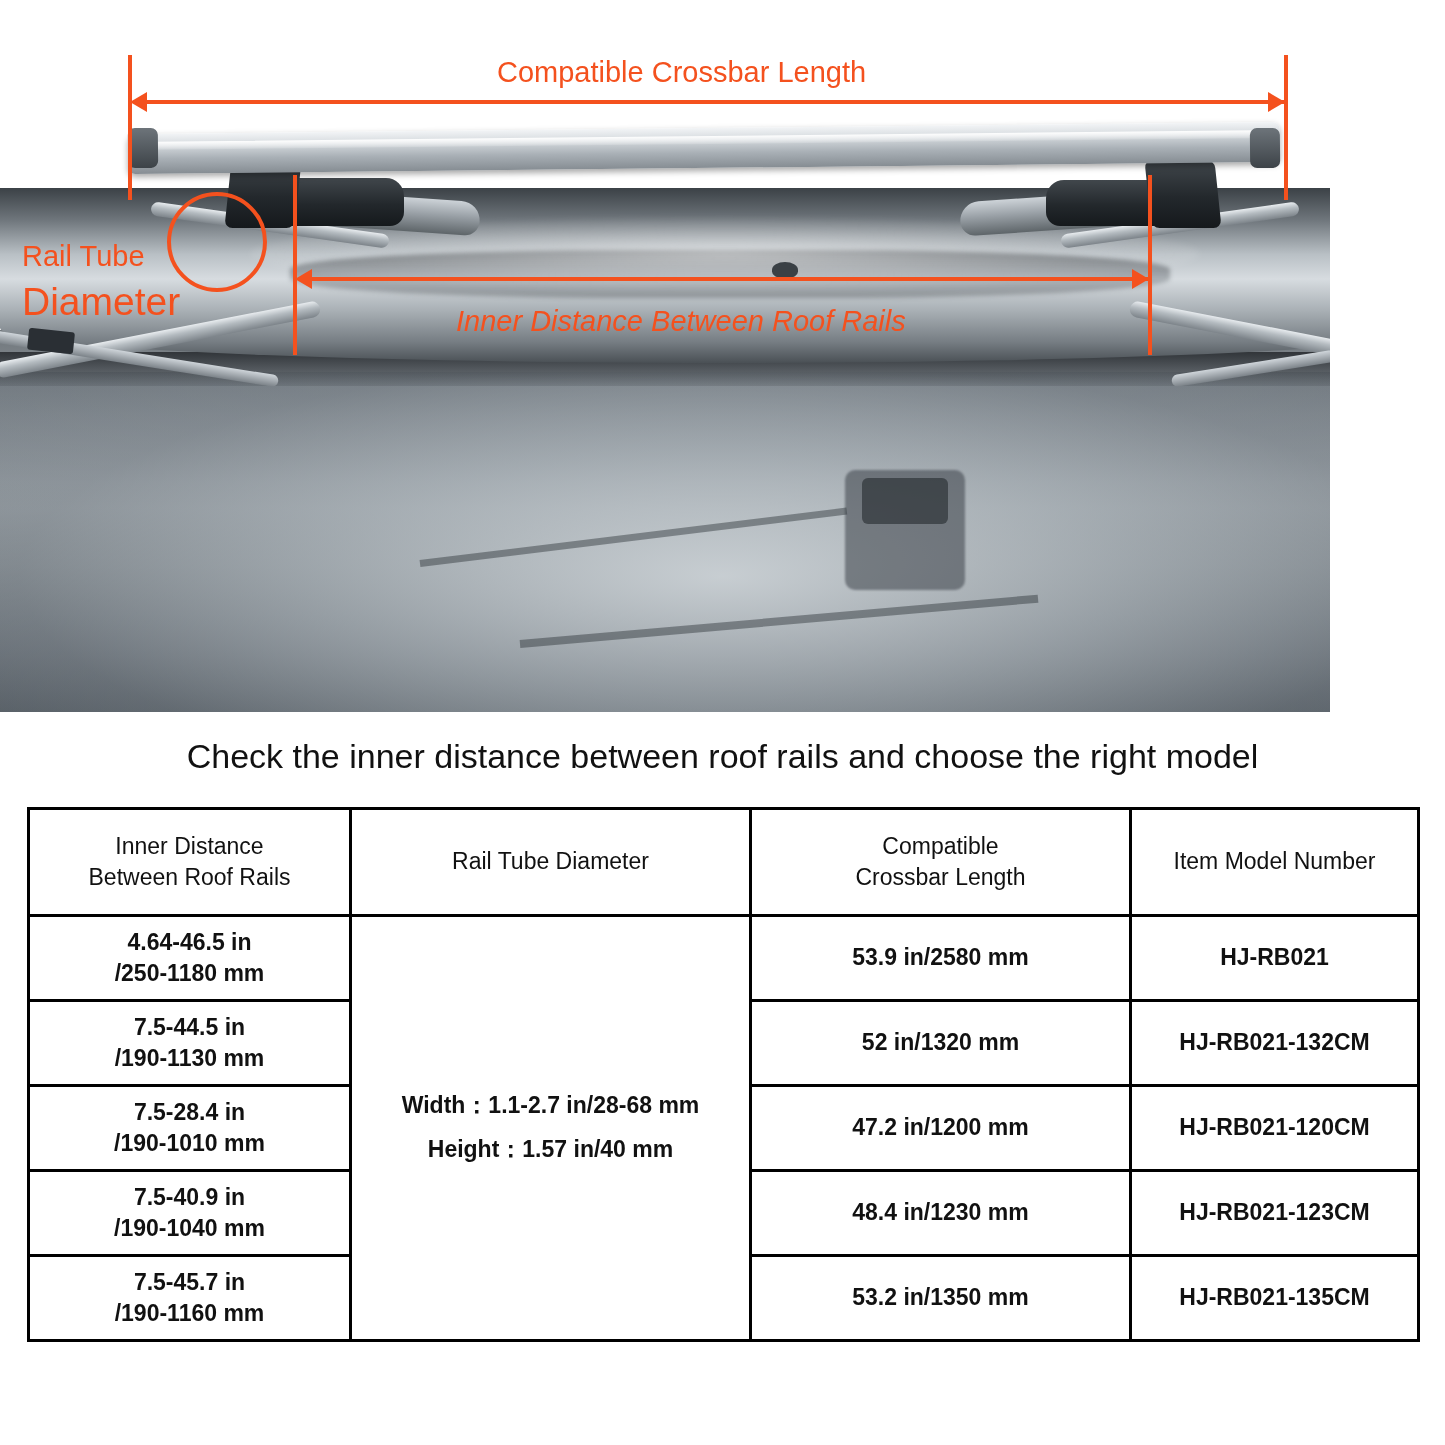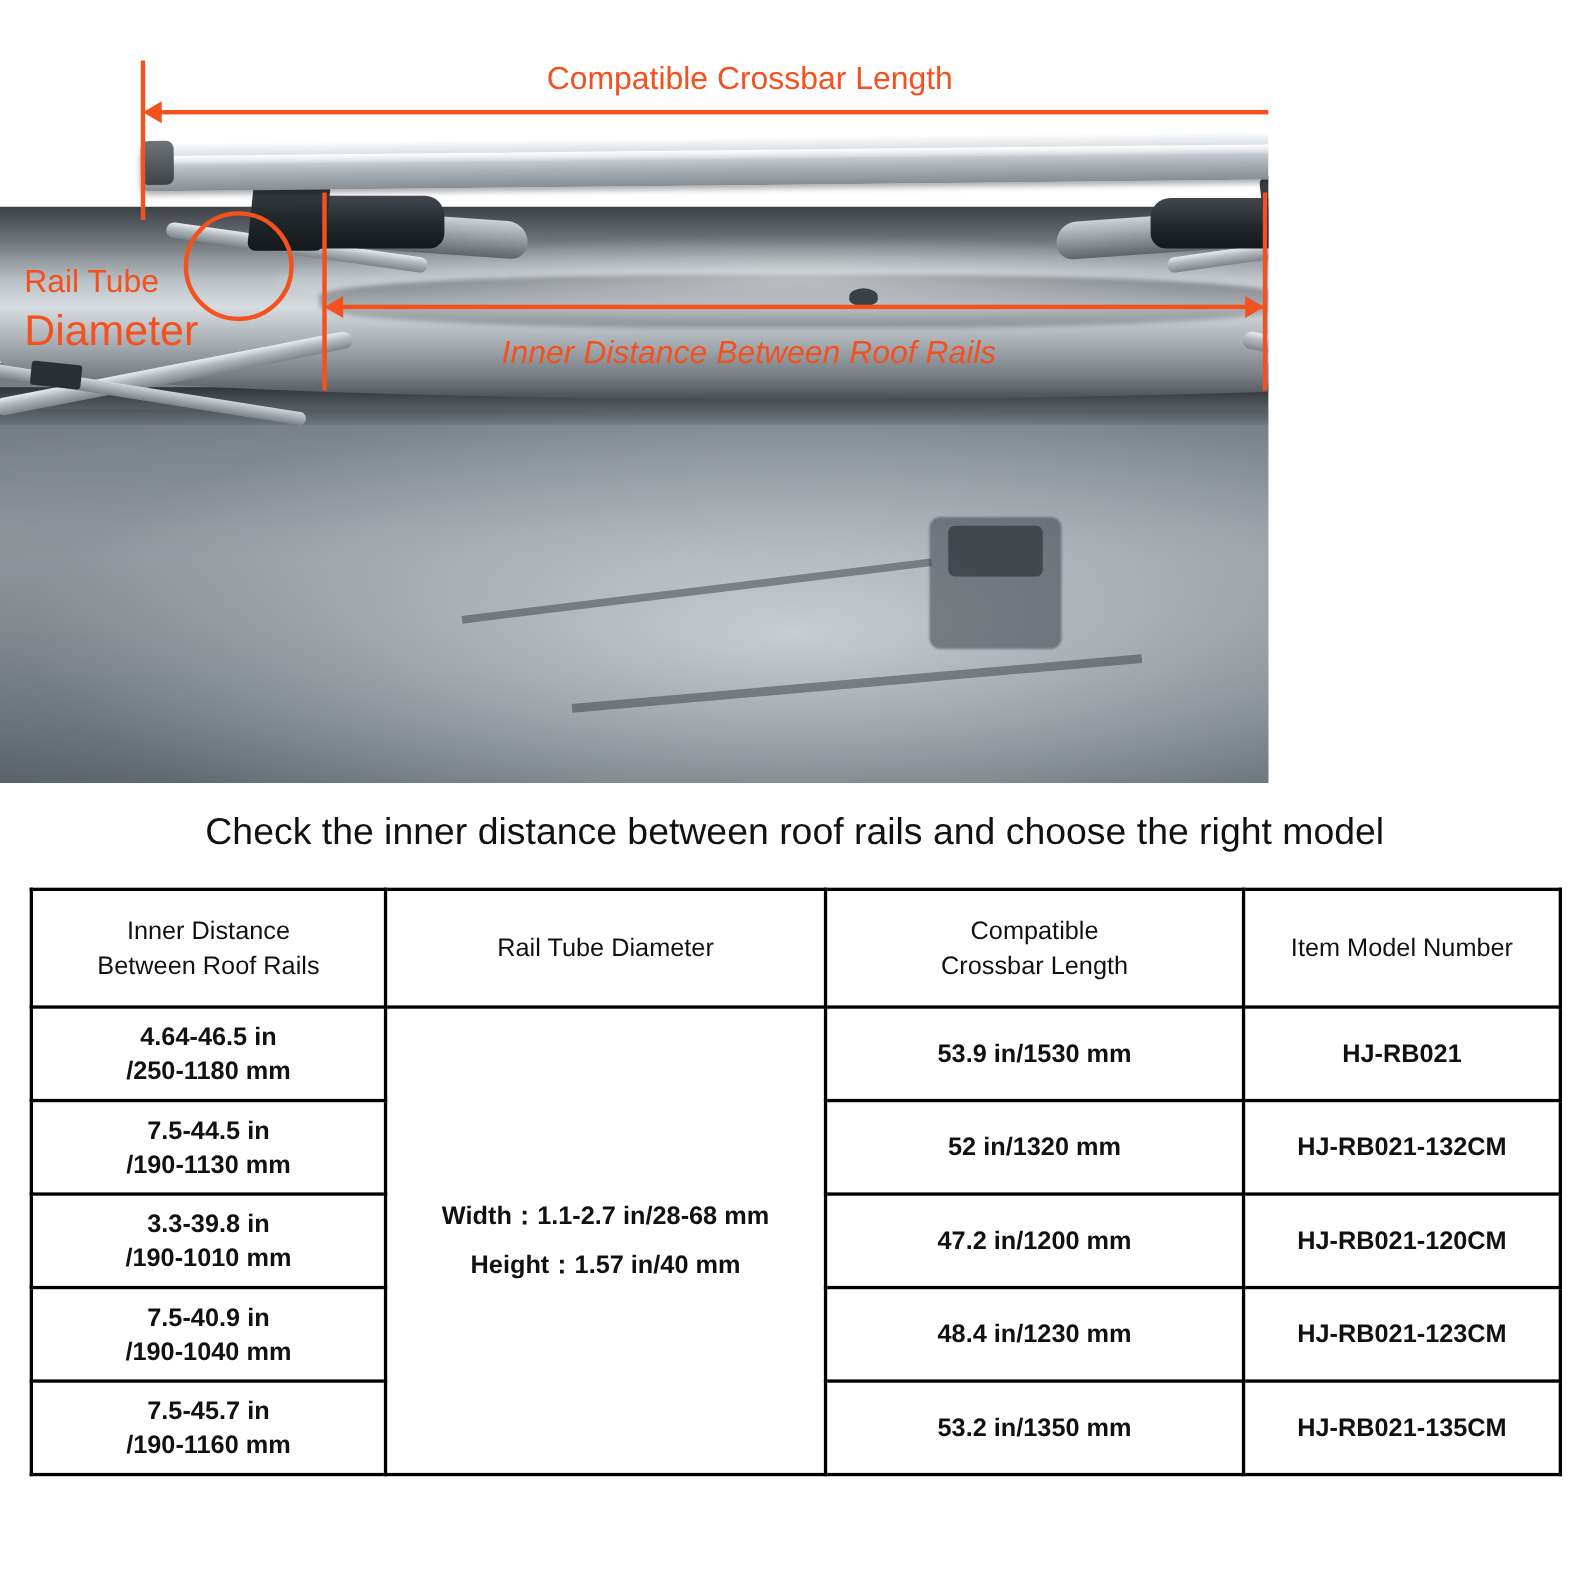--- a/index.html
+++ b/index.html
@@ -17,21 +17,21 @@
     position: relative;
     width: 1445px;
     height: 1445px;
     background: #ffffff;
   }
 
   
   #photo {
     position: absolute;
     left: 0; top: 0;
-    width: 1153px;
+    width: 1330px;
     height: 712px;
     overflow: hidden;
     background: #ffffff;
   }
 
   
   .car-body {
     position: absolute;
     left: 0;
     top: 330px;
@@ -426,34 +426,34 @@
       <tbody>
         <tr>
           <td>
             <div>4.64-46.5 in</div>
             <div>/250-1180 mm</div>
           </td>
           <td class="diam" rowspan="5">
             <div>Width：1.1-2.7 in/28-68 mm</div>
             <div>Height：1.57 in/40 mm</div>
           </td>
-          <td>53.9 in/1530 mm</td>
+          <td>53.9 in/2580 mm</td>
           <td>HJ-RB021</td>
         </tr>
         <tr>
           <td>
             <div>7.5-44.5 in</div>
             <div>/190-1130 mm</div>
           </td>
           <td>52 in/1320 mm</td>
           <td>HJ-RB021-132CM</td>
         </tr>
         <tr>
           <td>
-            <div>3.3-39.8 in</div>
+            <div>7.5-28.4 in</div>
             <div>/190-1010 mm</div>
           </td>
           <td>47.2 in/1200 mm</td>
           <td>HJ-RB021-120CM</td>
         </tr>
         <tr>
           <td>
             <div>7.5-40.9 in</div>
             <div>/190-1040 mm</div>
           </td>

